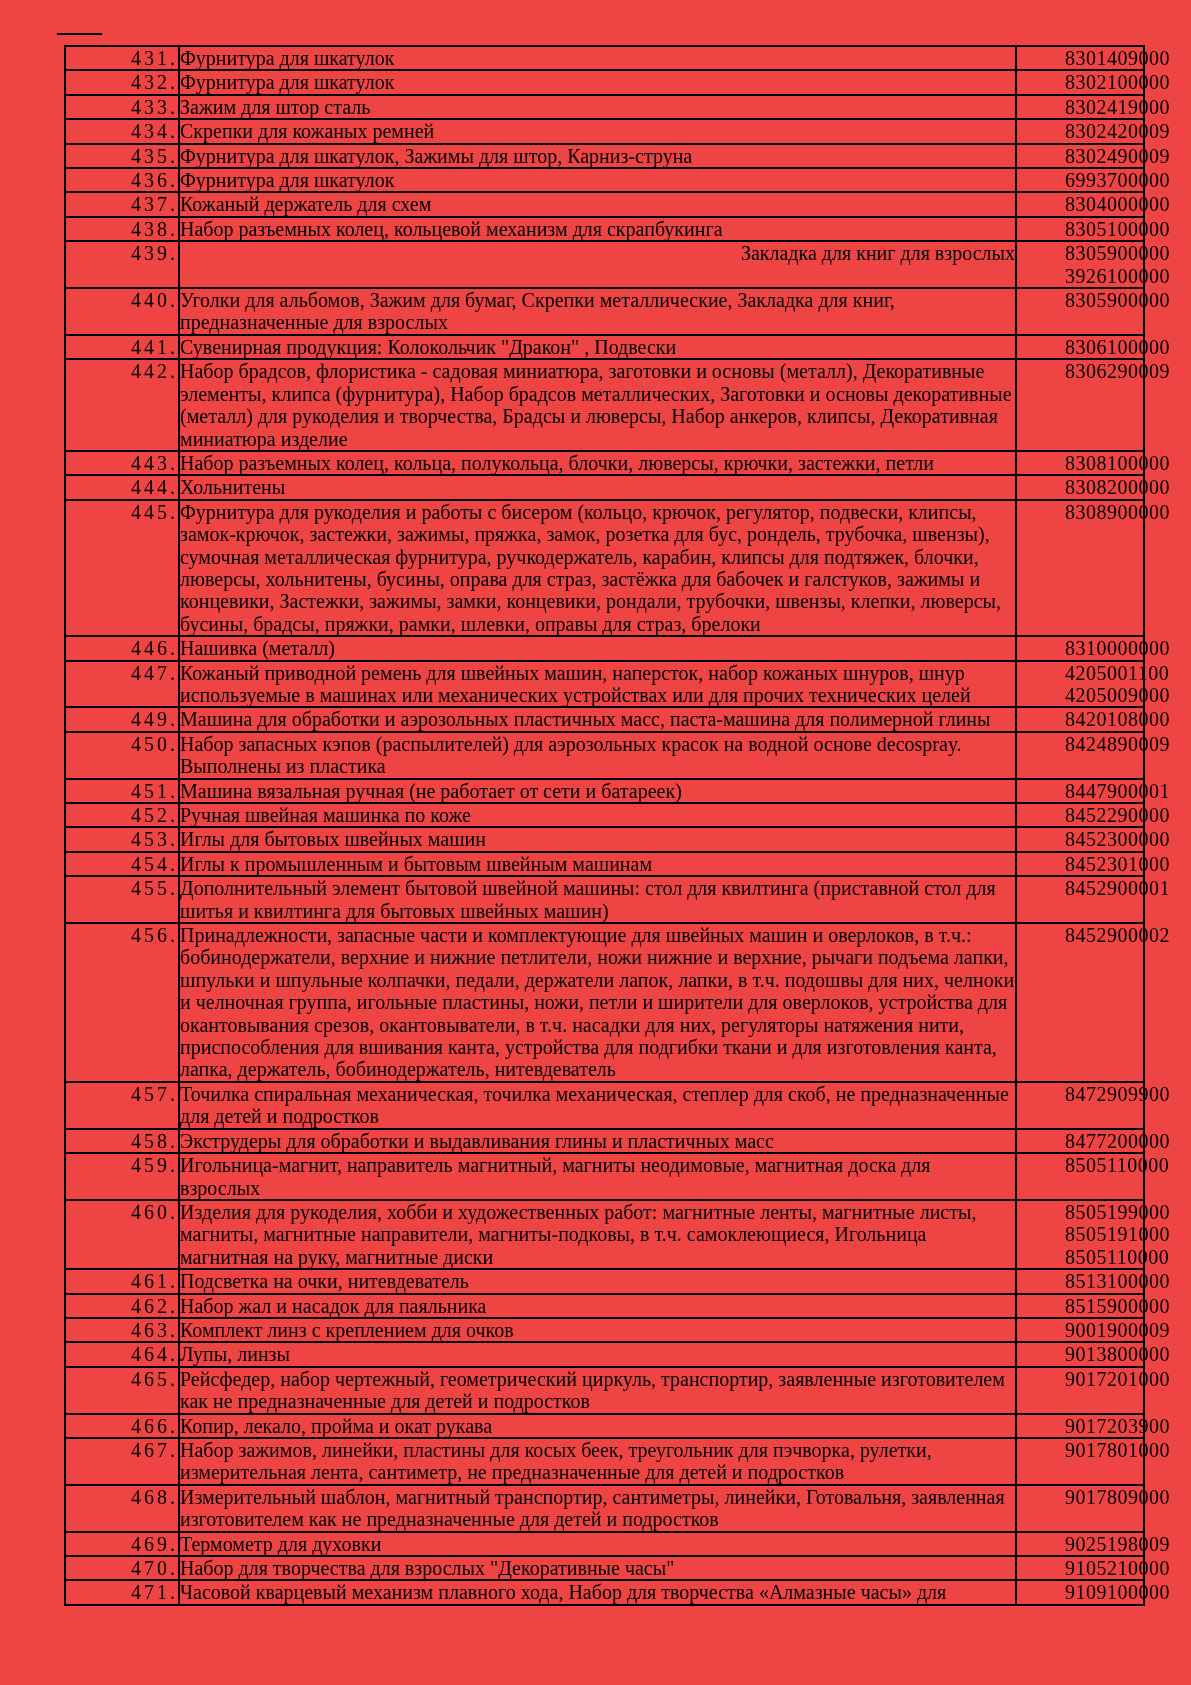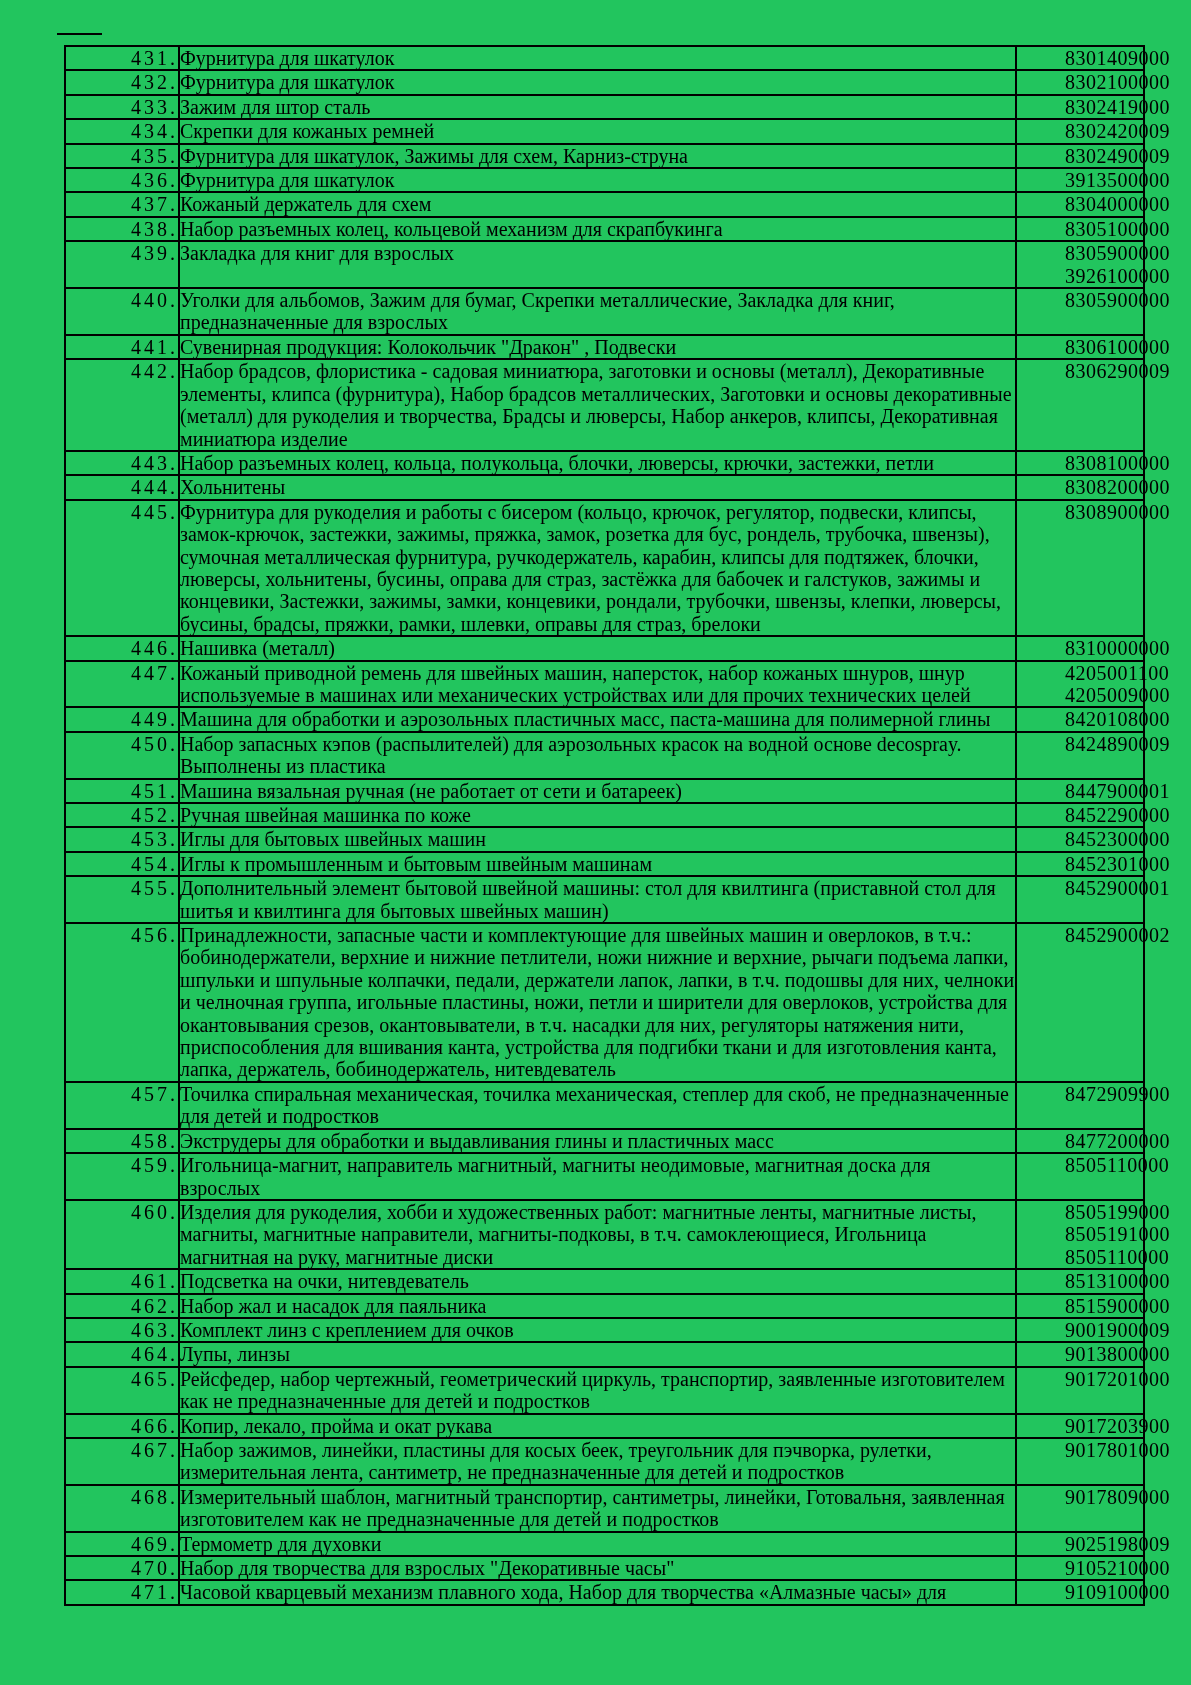--- a/index.html
+++ b/index.html
@@ -4,21 +4,21 @@
 <style>
   html, body {
     margin: 0;
     padding: 0;
     background: #e8e8e8;
   }
   .page {
     position: relative;
     width: 1191px;
     height: 1685px;
-    background: #22c55e;
+    background: #ef4444;
     font-family: "Liberation Serif", serif;
     color: #000000;
     overflow: hidden;
   }
   .top-fragment {
     position: absolute;
     left: 57px;
     top: 33px;
     width: 45px;
     height: 2px;
@@ -48,20 +48,21 @@
   td.desc {
     padding-left: 8px;
     padding-right: 16px;
   }
   td.code {
     padding-left: 10px;
     letter-spacing: 0.5px;
   }
   td.v-middle {
     vertical-align: middle;
+    text-align: right;
   }
   .code-line {
     white-space: nowrap;
     padding-left: 48px;
   }
 </style>
 </head>
 <body>
 
 <div class="page">
@@ -100,31 +101,31 @@
   <tr>
     <td class="num">434.</td>
     <td class="desc">Скрепки для кожаных ремней</td>
     <td class="code">
             <div class="code-line">8302420009</div>
           </td>
   </tr>
 
   <tr>
     <td class="num">435.</td>
-    <td class="desc">Фурнитура для шкатулок, Зажимы для схем, Карниз-струна</td>
+    <td class="desc">Фурнитура для шкатулок, Зажимы для штор, Карниз-струна</td>
     <td class="code">
             <div class="code-line">8302490009</div>
           </td>
   </tr>
 
   <tr>
     <td class="num">436.</td>
     <td class="desc">Фурнитура для шкатулок</td>
     <td class="code">
-            <div class="code-line">3913500000</div>
+            <div class="code-line">6993700000</div>
           </td>
   </tr>
 
   <tr>
     <td class="num">437.</td>
     <td class="desc">Кожаный держатель для схем</td>
     <td class="code">
             <div class="code-line">8304000000</div>
           </td>
   </tr>

